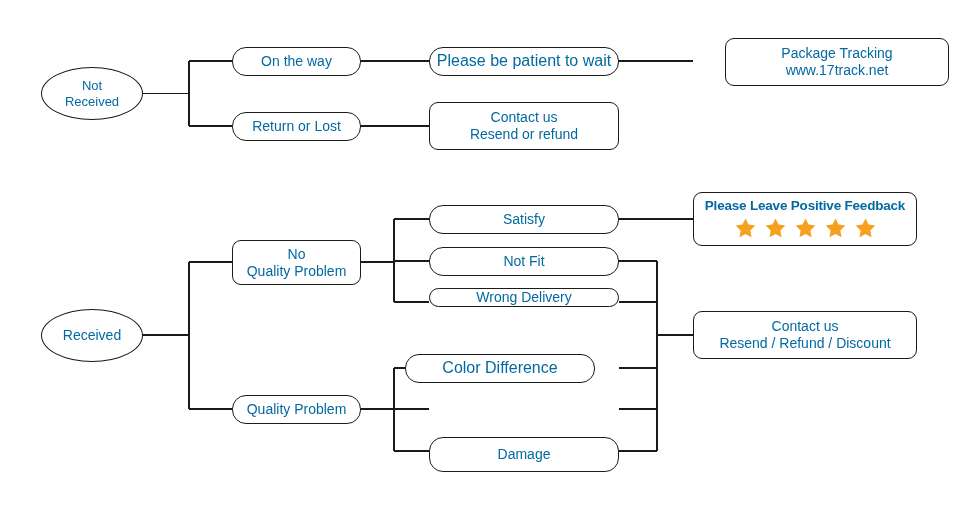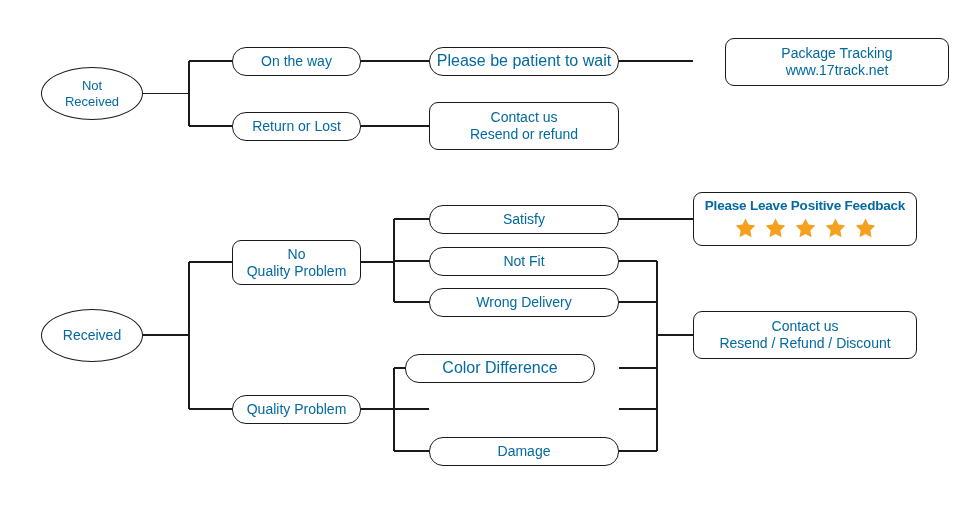--- a/index.html
+++ b/index.html
@@ -146,30 +146,30 @@
   </div>
 
   <div class="node pill" style="left:429px; top:205px; width:190px; height:29px; font-size:14px;">
     <span>Satisfy</span>
   </div>
 
   <div class="node pill" style="left:429px; top:247px; width:190px; height:29px; font-size:14px;">
     <span>Not Fit</span>
   </div>
 
-  <div class="node pill" style="left:429px; top:288px; width:190px; height:29px; font-size:14px;">
+  <div class="node pill" style="left:429px; top:288px; width:190px; height:19px; font-size:14px;">
     <span>Wrong Delivery</span>
   </div>
 
   <div class="node pill" style="left:405px; top:354px; width:190px; height:29px; font-size:16px;">
     <span>Color Difference</span>
   </div>
 
 
-  <div class="node pill" style="left:429px; top:437px; width:190px; height:29px; font-size:14px;">
+  <div class="node pill" style="left:429px; top:437px; width:190px; height:35px; font-size:14px;">
     <span>Damage</span>
   </div>
 
   <div class="node rounded" style="left:693px; top:192px; width:224px; height:54px; font-size:13.5px; justify-content:flex-start; padding-top:5px;">
     <span class="cap-text">Please Leave Positive Feedback</span>
     <div class="stars">
       <svg class="star" width="23" height="22" viewBox="0 0 24 24">
         <path fill="#F5A01E" d="M12 1.6 L15.3 8.3 L22.7 9.4 L17.3 14.6 L18.6 22 L12 18.5 L5.4 22 L6.7 14.6 L1.3 9.4 L8.7 8.3 Z"></path>
       </svg>
       <svg class="star" width="23" height="22" viewBox="0 0 24 24">

